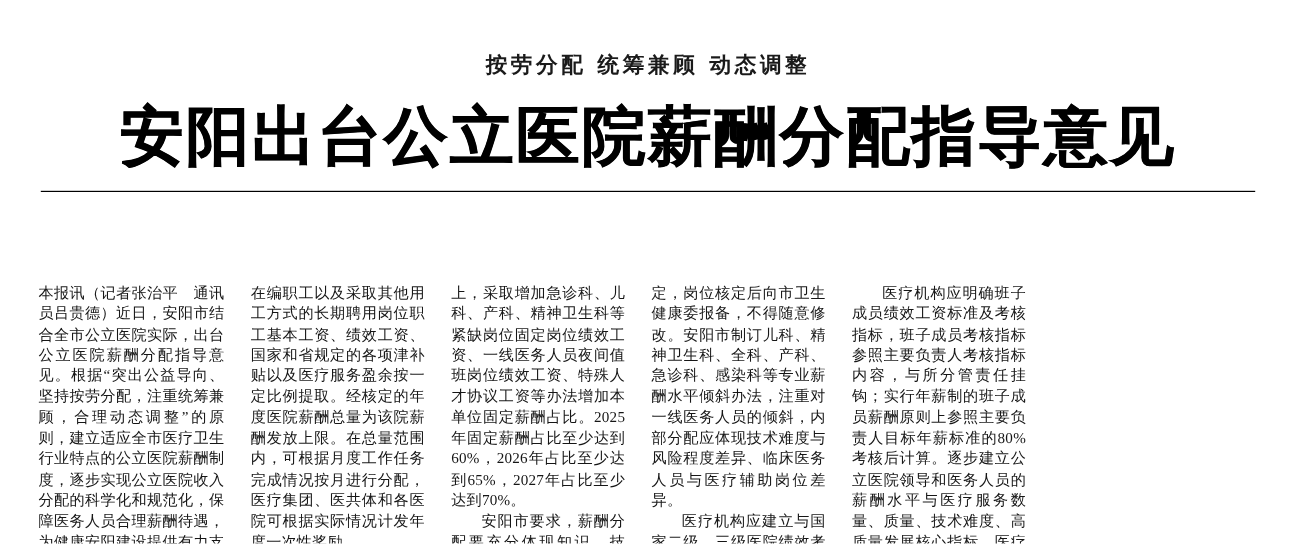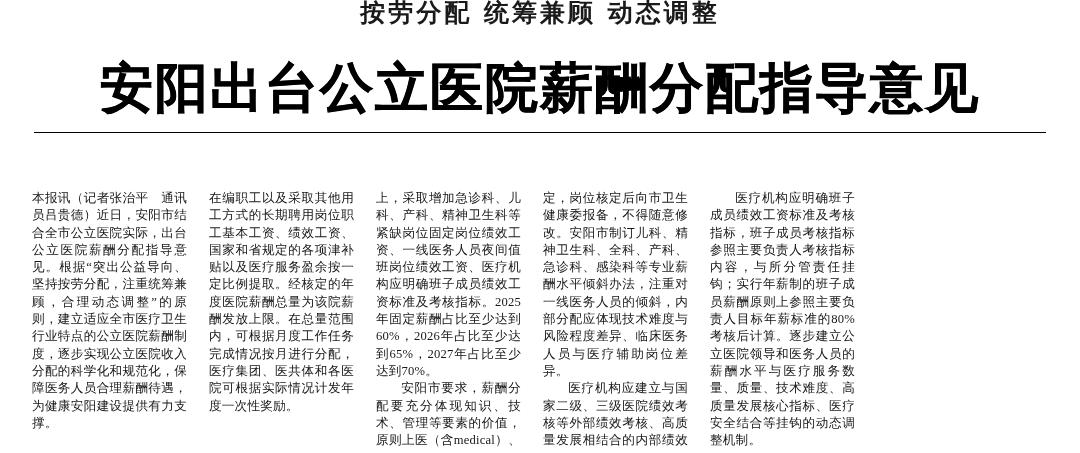--- a/index.html
+++ b/index.html
@@ -17,34 +17,35 @@
   .page {
     position: relative;
     width: 1080px;
     height: 453px;
     box-sizing: border-box;
     padding: 0;
   }
   .kicker {
     text-align: center;
     font-family: "DejaVu Serif", "Liberation Serif", serif;
-    font-size: 25px;
+    font-size: 18px;
     font-weight: 700;
     letter-spacing: 3px;
     color: #1a1a1a;
+    margin-top: 46px;
     line-height: 1;
   }
   .headline {
     text-align: center;
     font-family: "DejaVu Sans", "Liberation Sans", sans-serif;
     font-size: 53px;
     font-weight: 700;
     letter-spacing: 2px;
     color: #000000;
-    margin-top: 34px;
+    margin-top: 22px;
     line-height: 1.08;
     -webkit-text-stroke: 0.6px #000;
   }
   .rule {
     width: 1012px;
     margin: 16px auto 0 auto;
     border-top: 1px solid #000000;
     height: 0;
   }
   .columns {
@@ -101,21 +102,21 @@
       <p class="lead">本报讯（记者张治平　通讯员吕贵德）近日，安阳市结合全市公立医院实际，出台公立医院薪酬分配指导意见。根据“突出公益导向、坚持按劳分配，注重统筹兼顾，合理动态调整”的原则，建立适应全市医疗卫生行业特点的公立医院薪酬制度，逐步实现公立医院收入分配的科学化和规范化，保障医务人员合理薪酬待遇，为健康安阳建设提供有力支撑。</p>
 
     </div>
 
     <div class="col">
       <p class="noindent">在编职工以及采取其他用工方式的长期聘用岗位职工基本工资、绩效工资、国家和省规定的各项津补贴以及医疗服务盈余按一定比例提取。经核定的年度医院薪酬总量为该院薪酬发放上限。在总量范围内，可根据月度工作任务完成情况按月进行分配，医疗集团、医共体和各医院可根据实际情况计发年度一次性奖励。</p>
 
     </div>
 
     <div class="col">
-      <p class="noindent">上，采取增加急诊科、儿科、产科、精神卫生科等紧缺岗位固定岗位绩效工资、一线医务人员夜间值班岗位绩效工资、医疗机构应明确班子成员绩效工资标准及考核指标。2025年固定薪酬占比至少达到60%，2026年占比至少达到65%，2027年占比至少达到70%。</p>
+      <p class="noindent">上，采取增加急诊科、儿科、产科、精神卫生科等紧缺岗位固定岗位绩效工资、一线医务人员夜间值班岗位绩效工资、特殊人才协议工资等办法增加本单位固定薪酬占比。2025年固定薪酬占比至少达到60%，2026年占比至少达到65%，2027年占比至少达到70%。</p>
       <p>安阳市要求，薪酬分配要充分体现知识、技术、管理等要素的价值，原则上医（含medical）、护（含药）、管薪酬总额占比为5：4：1；统筹考虑编制内人员薪酬待遇，实行同岗同酬。岗位属性由公立医院与医疗集团（医共体）共同核</p>
     </div>
 
     <div class="col">
       <p class="noindent">定，岗位核定后向市卫生健康委报备，不得随意修改。安阳市制订儿科、精神卫生科、全科、产科、急诊科、感染科等专业薪酬水平倾斜办法，注重对一线医务人员的倾斜，内部分配应体现技术难度与风险程度差异、临床医务人员与医疗辅助岗位差异。</p>
       <p>医疗机构应建立与国家二级、三级医院绩效考核等外部绩效考核、高质量发展相结合的内部绩效考核体系；突出工作量、服务质量、行为规范、技术能力、医德医风和患者满意度等，将考核结果与医务人员薪酬挂钩。临床科主任要励</p>
     </div>
 
     <div class="col">
       <p>医疗机构应明确班子成员绩效工资标准及考核指标，班子成员考核指标参照主要负责人考核指标内容，与所分管责任挂钩；实行年薪制的班子成员薪酬原则上参照主要负责人目标年薪标准的80%考核后计算。逐步建立公立医院领导和医务人员的薪酬水平与医疗服务数量、质量、技术难度、高质量发展核心指标、医疗安全结合等挂钩的动态调整机制。</p>

